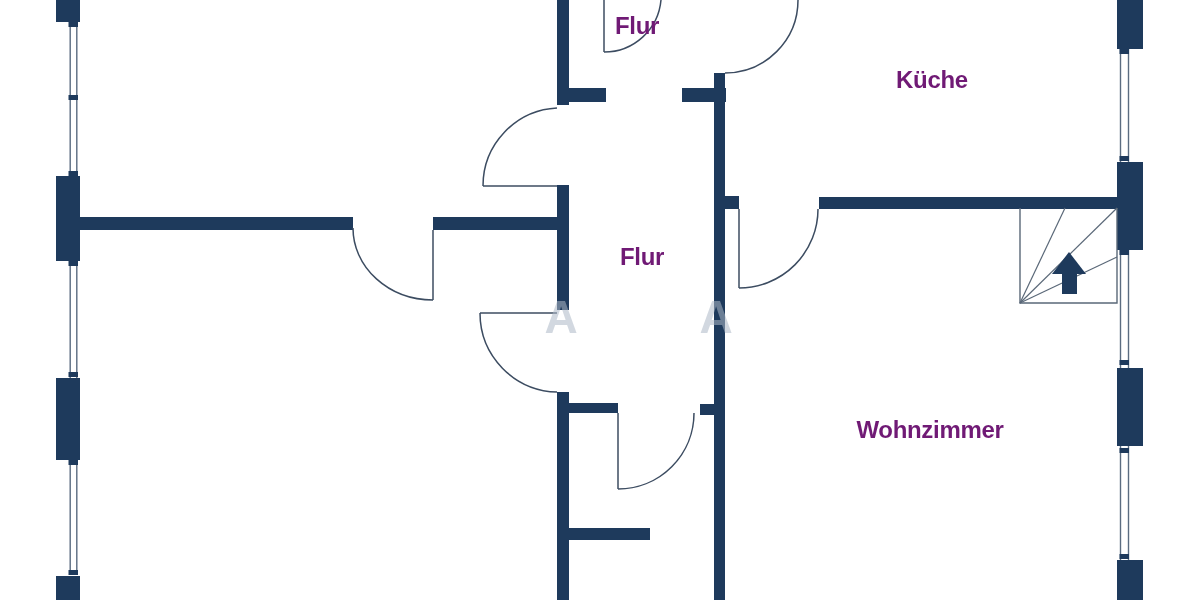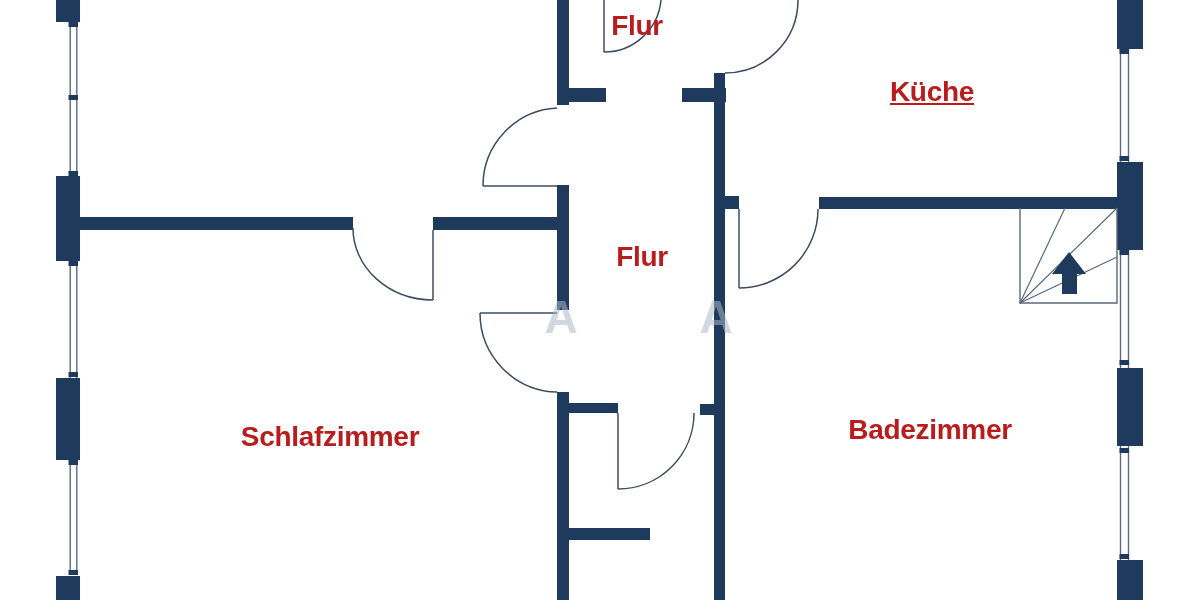--- a/index.html
+++ b/index.html
@@ -3,21 +3,21 @@
 <meta charset="utf-8">
 <style>
   html,body{margin:0;padding:0;background:#ffffff;}
   #stage{
     position:relative;width:1200px;height:600px;background:#ffffff;
     overflow:hidden;font-family:"Liberation Sans", sans-serif;
   }
   #plan-svg{position:absolute;left:0;top:0;}
   .room-label{
     position:absolute;text-align:center;
-    color:#b91c1c;font-size:28px;font-weight:700;letter-spacing:-0.3px;
+    color:#701a75;font-size:24px;font-weight:700;letter-spacing:-0.3px;
     line-height:26px;white-space:nowrap;
   }
   .watermark-letter{
     position:absolute;text-align:center;
     color:rgba(173,184,198,0.55);
     font-size:46px;font-weight:700;line-height:46px;
     user-select:none;pointer-events:none;
   }
 </style>
 </head>
@@ -145,21 +145,20 @@
         <line x1="1020" y1="303" x2="1117" y2="257"></line>
       </g>
       <g fill="#1e3a5c">
         <polygon points="1069,252 1052,274 1086,274"></polygon>
         <rect x="1062" y="274" width="15" height="20"></rect>
       </g>
     </g>
   </svg>
 
   <div class="room-label" style="left:577px;top:13px;width:120px;">Flur</div>
-  <div class="room-label" style="left:872px;top:79px;width:120px;text-decoration:underline;">Küche</div>
+  <div class="room-label" style="left:872px;top:67px;width:120px;">Küche</div>
   <div class="room-label" style="left:582px;top:244px;width:120px;">Flur</div>
-  <div class="room-label" style="left:230px;top:424px;width:200px;">Schlafzimmer</div>
-  <div class="room-label" style="left:830px;top:417px;width:200px;">Badezimmer</div>
+  <div class="room-label" style="left:830px;top:417px;width:200px;">Wohnzimmer</div>
 
   <span class="watermark-letter" style="left:538px;top:294px;width:46px;">A</span>
   <span class="watermark-letter" style="left:693px;top:294px;width:46px;">A</span>
 
 </div>
 
 </body></html>

